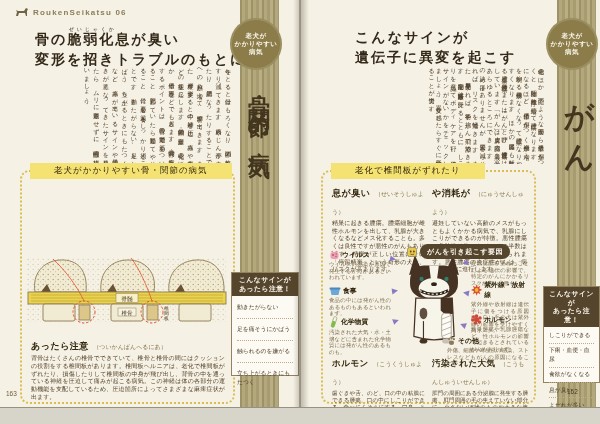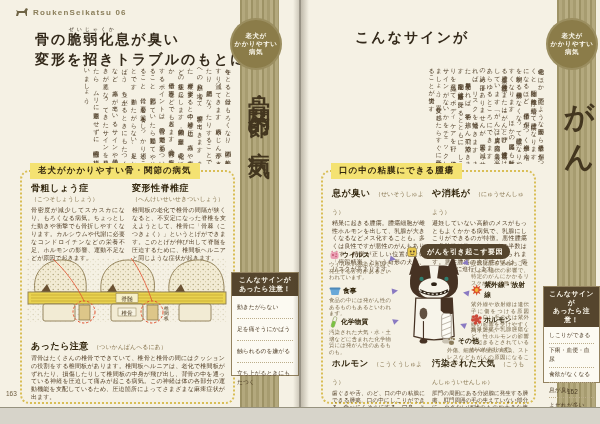--- a/index.html
+++ b/index.html
@@ -27,21 +27,21 @@
   .logo{position:absolute;left:15px;top:7px;display:flex;align-items:center;gap:4px;
     color:#8a7e5a;font-size:8px;font-weight:bold;letter-spacing:1.2px;}
   .headline{position:absolute;font-weight:bold;color:#33291a;font-size:14px;letter-spacing:2px;line-height:20px;}
   .headline rt{font-size:5px;font-weight:normal;letter-spacing:0;}
   .vtext{position:absolute;writing-mode:vertical-rl;text-orientation:upright;overflow:hidden;
     color:#4e3d27;text-align:justify;letter-spacing:.4px;}
 
   .dbox{position:absolute;left:20px;top:170px;width:211px;height:230px;
     border:2px dotted #d9be56;border-radius:9px;z-index:6;}
   .box-tab{position:absolute;left:8px;top:-9px;background:#f4e272;color:#33270e;
-    font-size:8.5px;font-weight:bold;letter-spacing:1px;padding:2px 8px;white-space:nowrap;}
+    font-size:8.5px;font-weight:normal;letter-spacing:1px;padding:2px 24px;white-space:nowrap;}
   .entry{position:absolute;}
   .e-name{font-size:9px;font-weight:bold;color:#33270e;letter-spacing:.5px;}
   .e-read{font-size:6px;color:#87754f;letter-spacing:0;}
   .e-body{font-size:6px;line-height:8px;color:#55422a;text-align:justify;margin-top:2px;}
   .e-body.tiny{font-size:5.6px;line-height:7px;}
 
   .signs{position:absolute;background:#fcfaf2;border:1px solid #93825f;z-index:20;}
   .signs .hd{background:#55452d;color:#faf6ea;font-weight:bold;text-align:center;padding:3px 2px;}
   .signs .hd div{font-size:6.8px;line-height:8.6px;letter-spacing:.5px;}
   .signs ul{list-style:none;margin:0;padding:1px 5px 0 5px;}
@@ -85,30 +85,20 @@
     <div class="badge" style="left:230px;top:18px;">
       <div>老犬が</div>
       <div>かかりやすい</div>
       <div>病気</div>
     </div>
     <div class="vtitle" style="left:244px;top:80px;font-size:22px;letter-spacing:6px;">骨・関節の病気</div>
 
     <div class="dbox">
       <div class="box-tab">老犬がかかりやすい骨・関節の病気</div>
 
-      <div class="entry" style="left:9px;top:10px;width:94px;">
-        <div class="e-name">骨粗しょう症</div>
-        <div class="e-read">（こつそしょうしょう）</div>
-        <div class="e-body">骨密度が減少してスカスカになり、もろくなる病気。ちょっとした動きや衝撃でも骨折しやすくなります。カルシウムや代謝に必要なコンドロイチンなどの栄養不足、ホルモンの影響、運動不足などが原因で起きます。</div>
-      </div>
-      <div class="entry" style="left:110px;top:10px;width:94px;">
-        <div class="e-name">変形性脊椎症</div>
-        <div class="e-read">（へんけいせいせきついしょう）</div>
-        <div class="e-body">椎間板の老化で椎骨の間隔が狭くなると、不安定になった脊椎を支えようとして、椎骨に「骨棘（こつきょく）」というとげができます。このとげが伸び出して脊髄を圧迫するために、椎間板ヘルニアと同じような症状が起きます。</div>
-      </div>
 
       <svg style="position:absolute;left:5px;top:86px;" width="200" height="74" viewBox="0 0 200 74">
         <defs>
           <pattern id="sp" width="5" height="5" patternUnits="userSpaceOnUse">
             <circle cx="1.2" cy="1.5" r="0.7" fill="#9a8d5c"></circle>
             <circle cx="3.6" cy="3.8" r="0.5" fill="#b0a36e"></circle>
           </pattern>
         </defs>
         <rect x="0" y="0" width="200" height="34" fill="url(#sp)" opacity="0.35"></rect>
         <rect x="0" y="46" width="200" height="18" fill="url(#sp)" opacity="0.35"></rect>
@@ -182,33 +172,34 @@
     </div>
 
     <div class="pagenum" style="left:6px;top:390px;">163</div>
   </div>
 
   <div class="page right">
     <div class="band" style="left:256px;"></div>
 
     <div class="headline" style="left:54px;top:27px;">
       <div>こんなサインが</div>
+      <div>遺伝子に異変を起こす</div>
     </div>
 
     <div class="vtext" style="left:56px;top:64px;width:187px;height:100px;font-size:6px;line-height:7.3px;">老化のほか、下記のような要因から遺伝子に傷がつくと、細胞は無秩序に増殖して腫瘍になります。高齢になるほど、遺伝子に傷がつく機会が増え、増殖を抑制する機構がなくなって腫瘍になりやすくなります。ほかの臓器にも転移する腫瘍を悪性腫瘍、または「がん」と呼び、良性腫瘍とは区別しています。「がん」は皮膚、内臓、血液、骨とあらゆるところにできます。予防の決め手はありませんが、要因を減らせれば、リスクを軽減できます。また、早期発見すれば、手術や抗がん剤で治療できます。定期的な健康診断を受けるとともに、しこりを意識してボディケアを行い、体にサインがないかをチェックしましょう。異変を感じたらすぐに受診することが大切です。</div>
 
     <div class="badge" style="left:245px;top:18px;">
       <div>老犬が</div>
       <div>かかりやすい</div>
       <div>病気</div>
     </div>
     <div class="vtitle" style="left:257px;top:80px;font-size:30px;letter-spacing:8px;">がん</div>
 
     <div class="dbox">
-      <div class="box-tab">口の中の粘膜にできる腫瘍</div>
+      <div class="box-tab">老化で椎間板がずれたり</div>
 
       <div class="entry" style="left:9px;top:10px;width:93px;">
         <div><span class="e-name">息が臭い</span>
         <span class="e-read">（せいそうしゅよう）</span></div>
         <div class="e-body" style="line-height:7.7px;">精巣に起きる腫瘍。腫瘍細胞が雌性ホルモンを出して、乳腺が大きくなるなどメス化することも。多くは良性ですが悪性のがんもあります。精巣が正しい位置にない「停留精巣」という奇形の犬は、リスクが高まります。</div>
       </div>
       <div class="entry" style="left:109px;top:10px;width:95px;">
         <div><span class="e-name">や消耗が</span>
         <span class="e-read">（にゅうせんしゅよう）</span></div>
         <div class="e-body" style="line-height:7.7px;">避妊していない高齢のメスがもっともよくかかる病気で、乳腺にしこりができるのが特徴。悪性腫瘍の危険性は約50％で、その半数は肺やリンパ節に転移がみられます。悪性腫瘍の炎症性がんは、病状が急速に進行します。</div>

